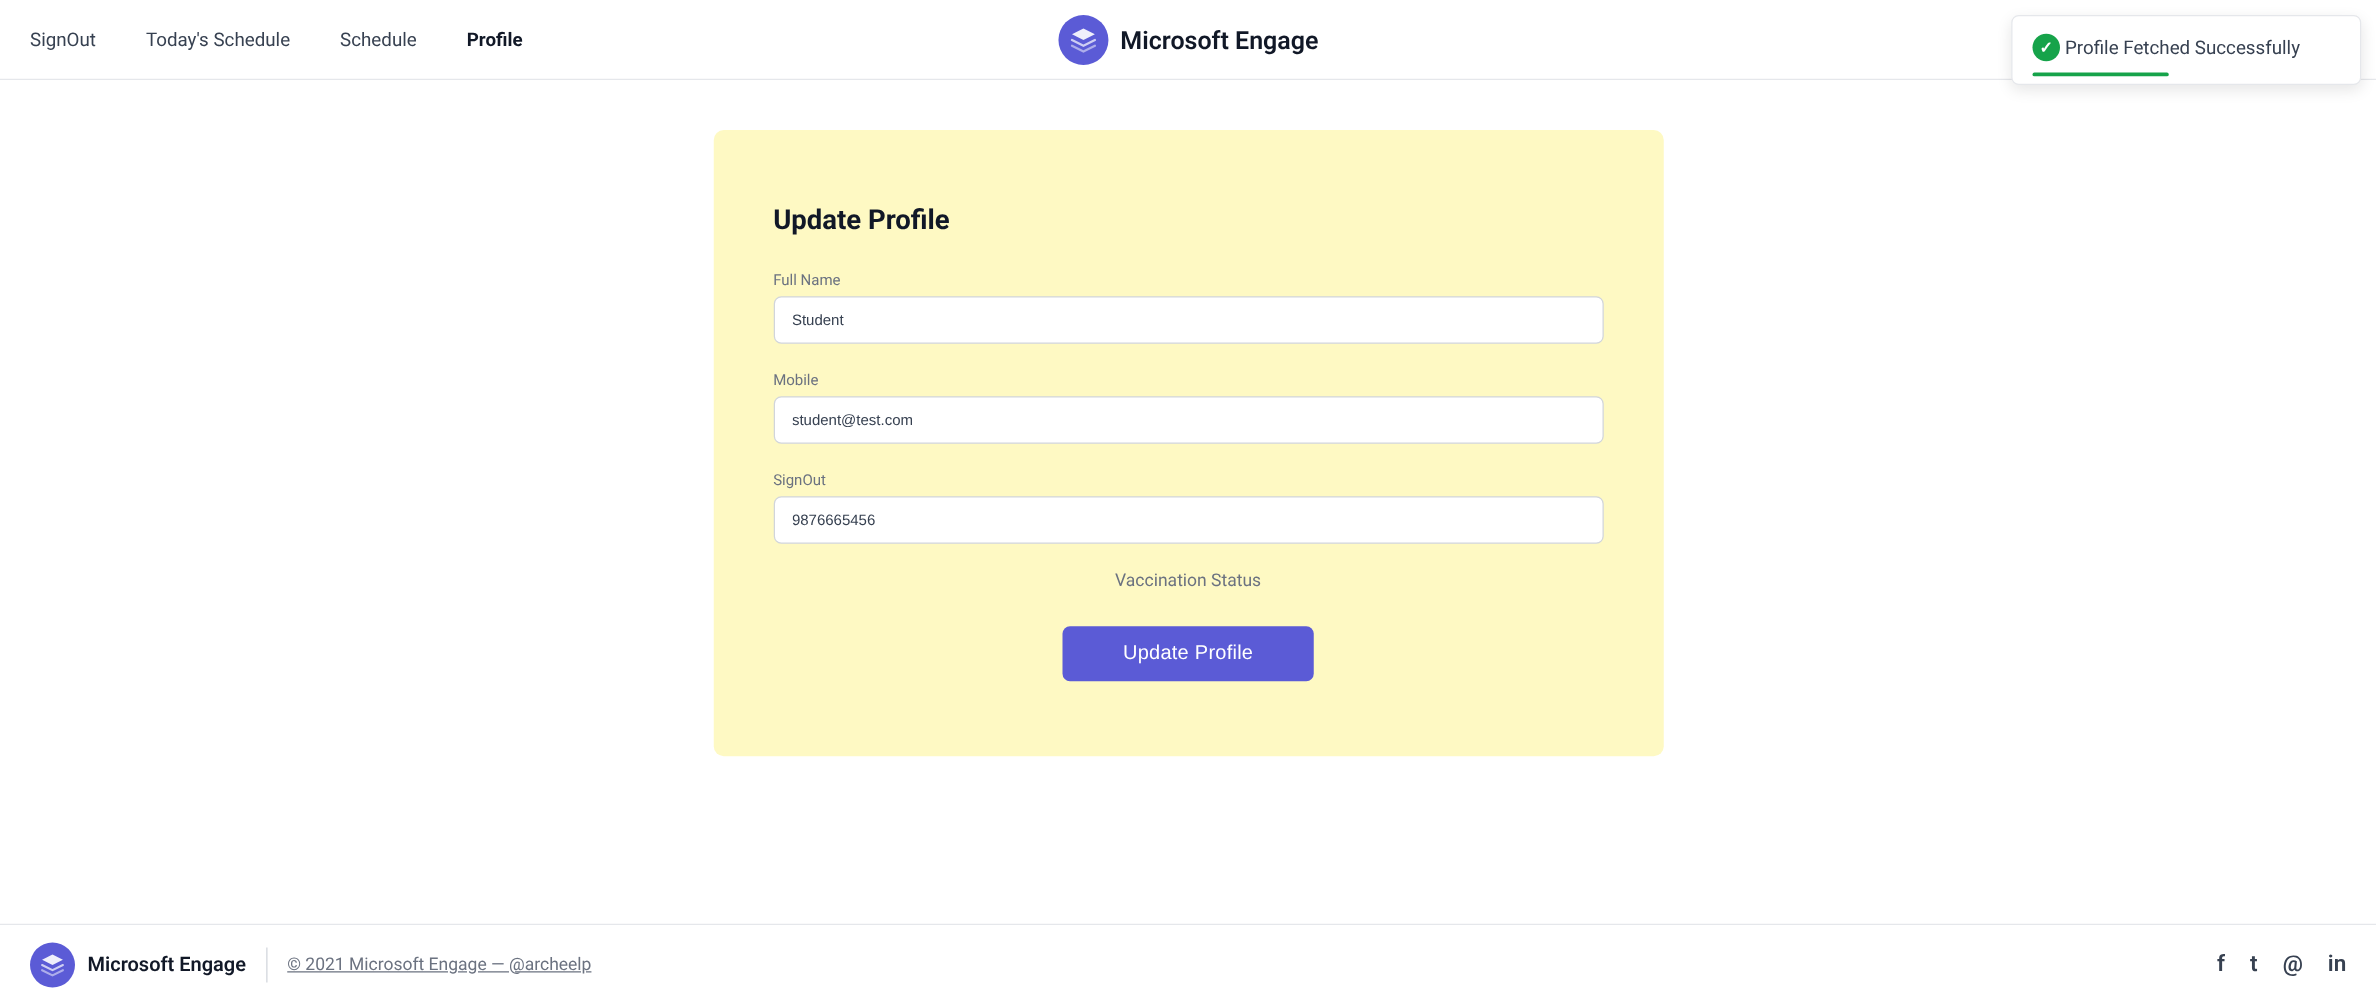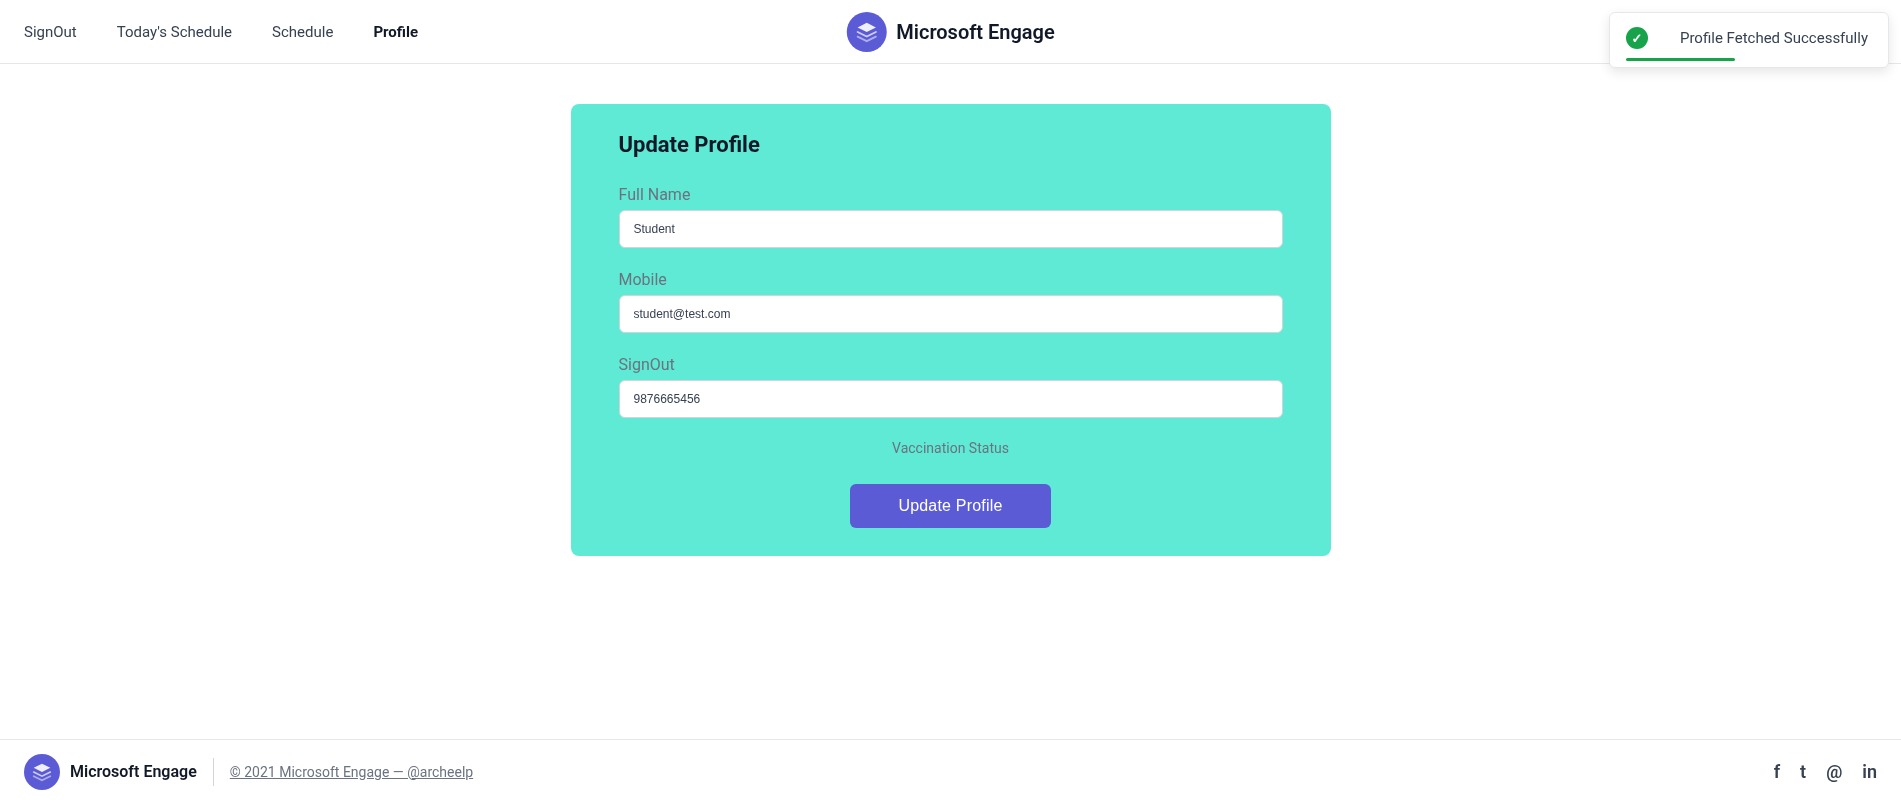--- a/index.html
+++ b/index.html
@@ -71,23 +71,22 @@
       border: 1px solid #e5e7eb;
       border-radius: 6px;
       padding: 14px 20px 6px 16px;
       min-width: 280px;
       box-shadow: 0 4px 12px rgba(0,0,0,0.1);
       z-index: 1000;
     }
     .toast-content {
       display: flex;
       align-items: center;
-      gap: 26px;
+      gap: 4px;
       margin-bottom: 9px;
-      justify-content: space-between;
     }
     .toast-check {
       width: 22px;
       height: 22px;
       background: #16a34a;
       border-radius: 50%;
       display: flex;
       align-items: center;
       justify-content: center;
       flex-shrink: 0;
@@ -113,41 +112,41 @@
     
     .main-content {
       flex: 1;
       display: flex;
       justify-content: center;
       align-items: flex-start;
       padding: 40px 20px;
     }
 
     .form-card {
-      background: #5eead4;
+      background: #fef9c3;
       border-radius: 8px;
-      padding: 28px 48px;
+      padding: 60px 48px;
       width: 760px;
       max-width: 100%;
     }
 
     .form-title {
       font-size: 22px;
       font-weight: 700;
       color: #111827;
       margin-bottom: 28px;
     }
 
     .form-group {
       margin-bottom: 22px;
     }
 
     .form-label {
       display: block;
-      font-size: 16px;
+      font-size: 12px;
       color: #6b7280;
       margin-bottom: 6px;
     }
 
     .form-input {
       width: 100%;
       padding: 11px 14px;
       border: 1px solid #d1d5db;
       border-radius: 6px;
       font-size: 12px;

